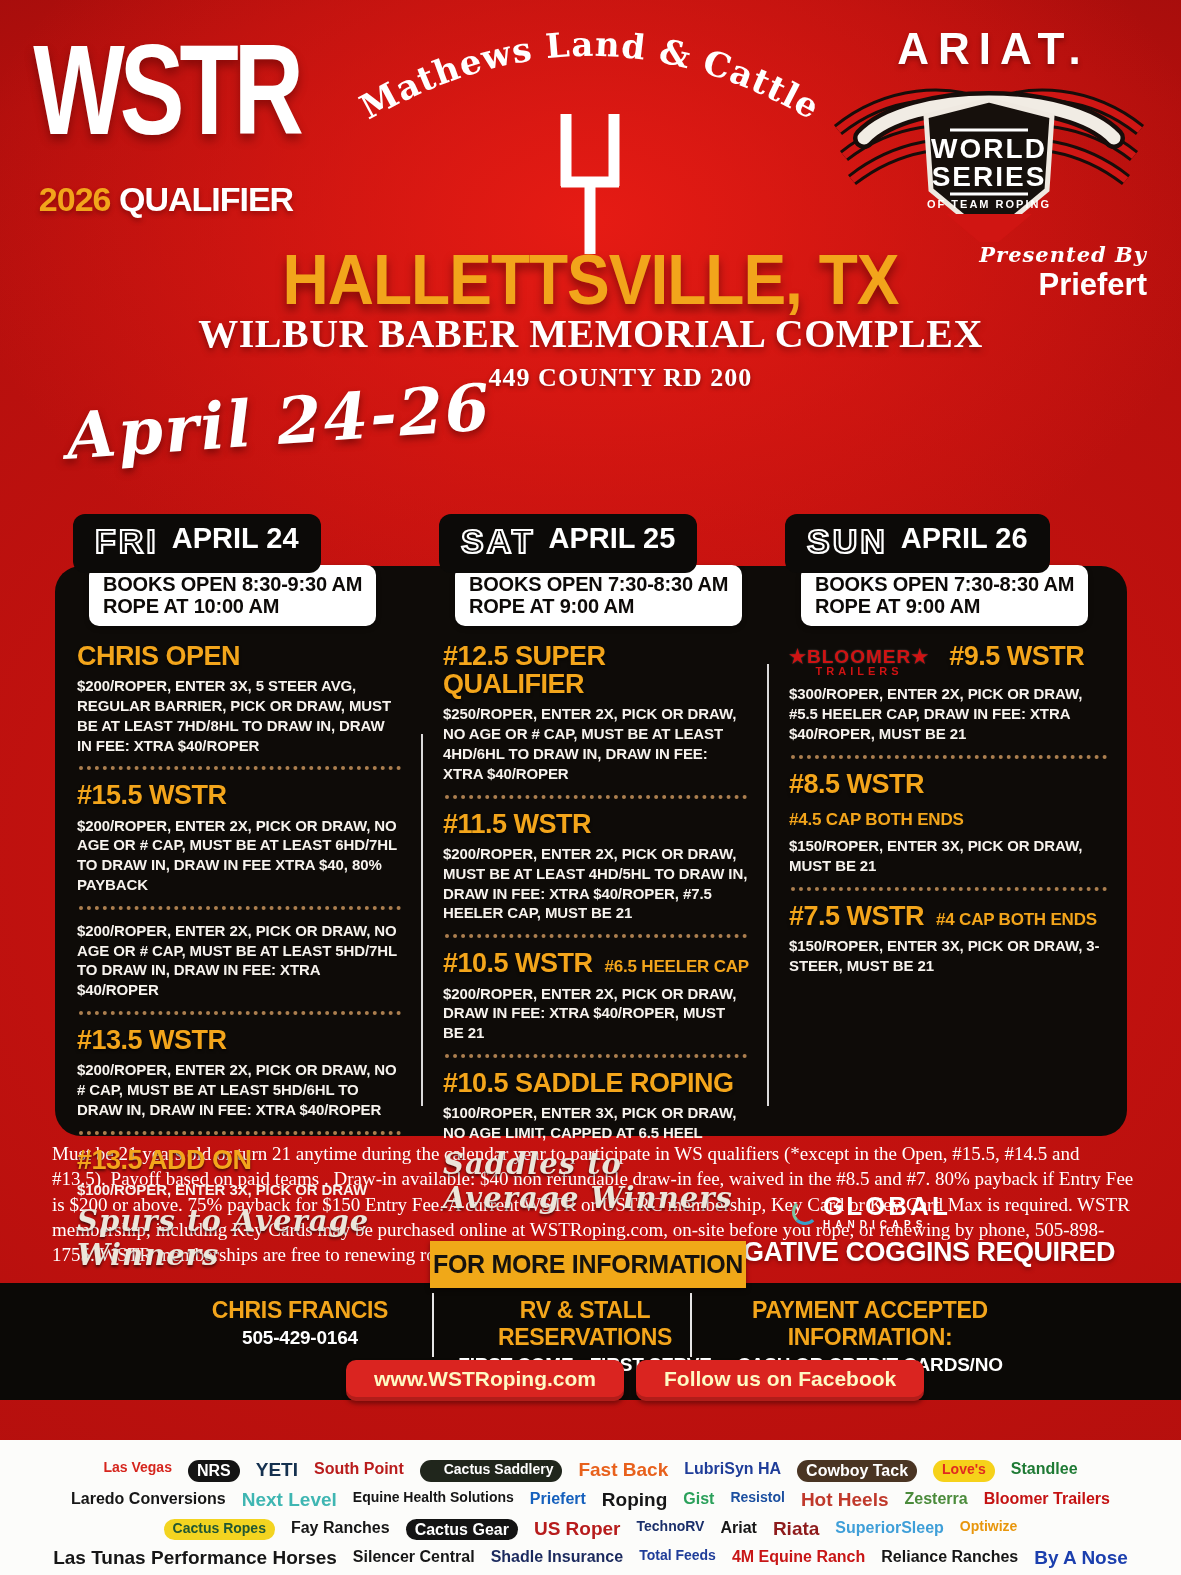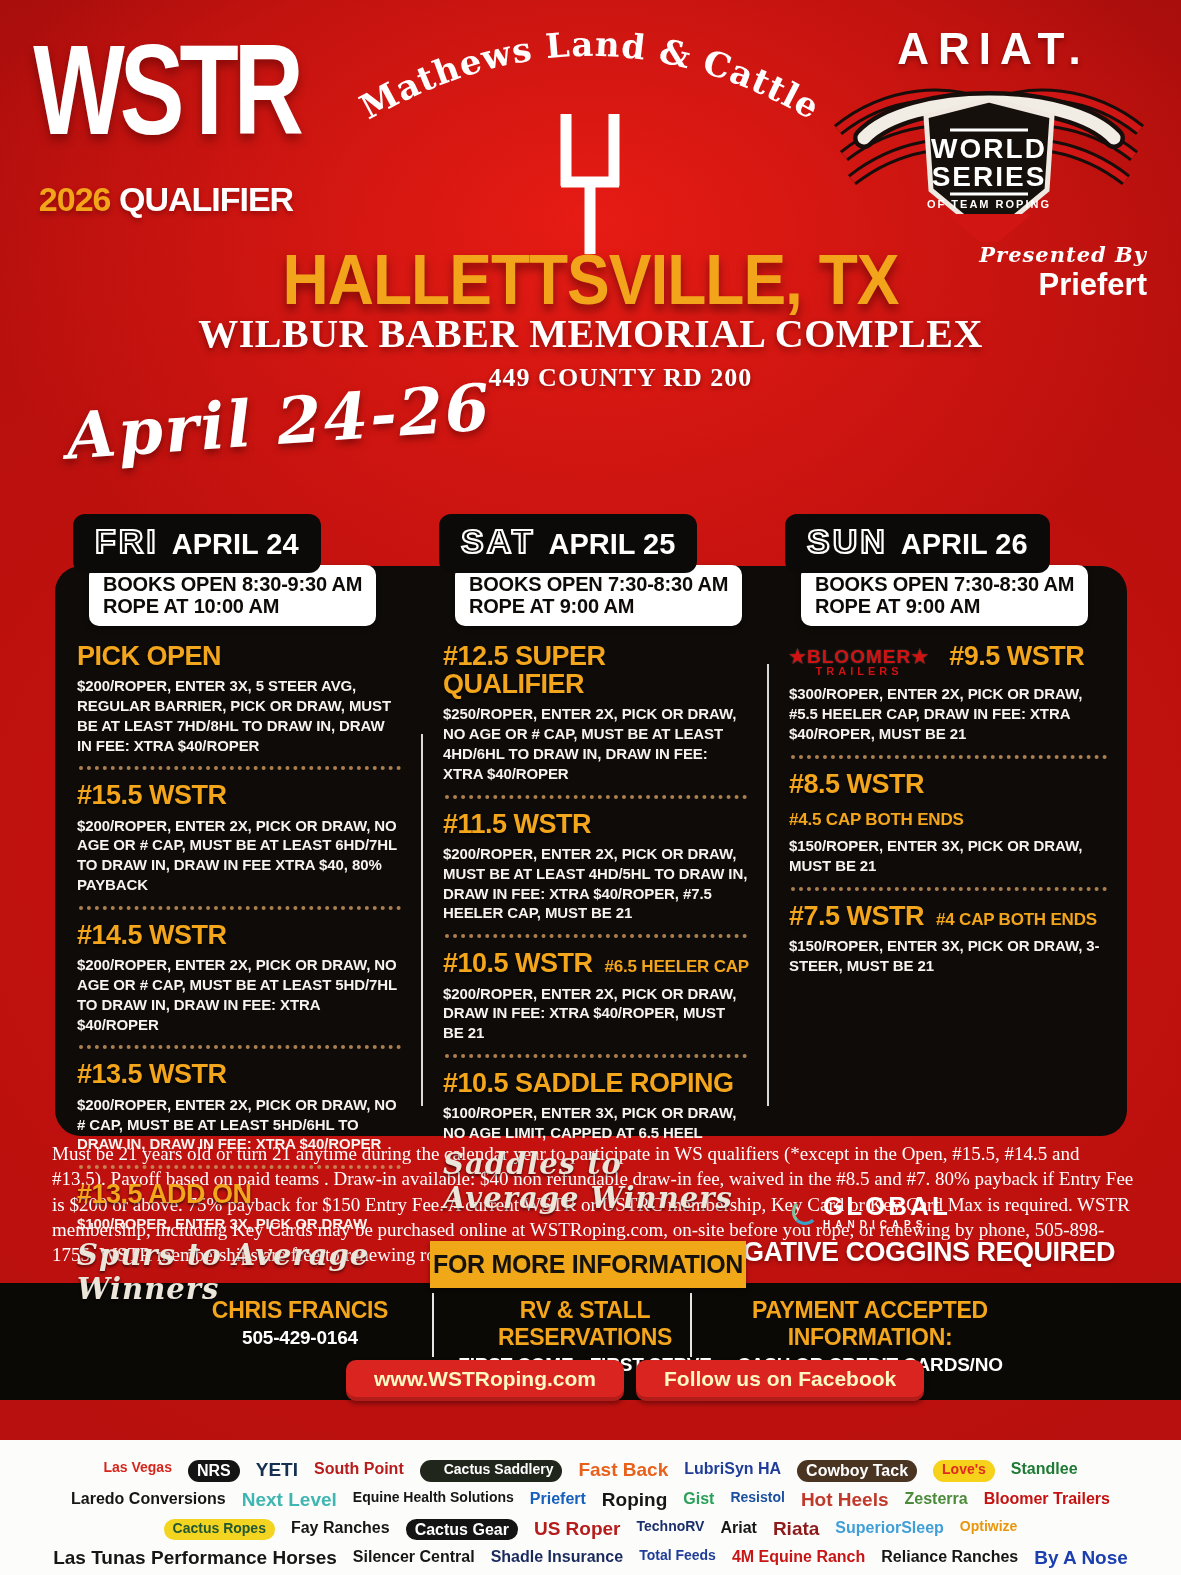--- a/index.html
+++ b/index.html
@@ -42,21 +42,21 @@
         font-style:italic; font-weight:700; font-size:64px; letter-spacing:2px;
         transform:rotate(-4deg); text-shadow:0 4px 7px rgba(60,0,0,.5);}
   
   .schedule{position:absolute; left:55px; top:514px; width:1072px; height:622px;}
   .sched-bg{position:absolute; left:0; right:0; top:52px; bottom:0; background:#0e0b08; border-radius:26px;}
   .vline{position:absolute; width:2px; background:rgba(255,255,255,.85);}
   .vline-1{left:366px; top:220px; bottom:30px;}
   .vline-2{left:712px; top:150px; bottom:30px;}
   .col{position:absolute; top:0; height:100%;}
   .col-0{left:0; width:366px;} .col-1{left:366px; width:346px;} .col-2{left:712px; width:360px;}
-  .day-pill{display:inline-flex; align-items:flex-end; gap:13px; background:#0c0a08; border-radius:12px;
+  .day-pill{display:inline-flex; align-items:flex-start; gap:13px; background:#0c0a08; border-radius:12px;
         padding:8px 22px 12px; margin-left:18px; position:relative; z-index:3;}
   .day-outline{font-size:34px; font-weight:900; letter-spacing:3px; color:transparent;
         -webkit-text-stroke:2.2px #ffffff;}
   @supports not ((-webkit-text-stroke:1px #fff)){ .day-outline{color:#fff;} }
   .day-date{font-size:29px; font-weight:800; color:#fff; letter-spacing:0;}
   .time-box{position:relative; z-index:2; background:#fff; border-radius:10px; padding:8px 14px;
         margin:-8px 0 0 34px; width:max-content; max-width:90%; box-shadow:0 2px 5px rgba(0,0,0,.35);}
   .tb-line{font-size:20px; font-weight:900; color:#0d0a08; letter-spacing:-0.2px; line-height:1.12;}
   .events{position:relative; z-index:1; padding:16px 18px 0 22px;}
   .event-head{display:flex; align-items:baseline; gap:12px; flex-wrap:wrap;}
@@ -199,36 +199,33 @@
         <span class="day-outline">FRI</span>
         <span class="day-date">APRIL 24</span>
       </div>
       <div class="time-box">
         <div class="tb-line">BOOKS OPEN 8:30-9:30 AM</div>
         <div class="tb-line">ROPE AT 10:00 AM</div>
       </div>
       <div class="events">
         <div class="event">
           <div class="event-head">
-              <span class="event-title">PICK OPEN</span>
+              <span class="event-title">CHRIS OPEN</span>
             </div>
           <div class="event-desc">$200/ROPER, ENTER 3X, 5 STEER AVG, REGULAR BARRIER, PICK OR DRAW, MUST BE AT LEAST 7HD/8HL TO DRAW IN, DRAW IN FEE: XTRA $40/ROPER</div>
         </div>
         <div class="dots"></div>
         <div class="event">
           <div class="event-head">
               <span class="event-title">#15.5 WSTR</span>
             </div>
           <div class="event-desc">$200/ROPER, ENTER 2X, PICK OR DRAW, NO AGE OR # CAP, MUST BE AT LEAST 6HD/7HL TO DRAW IN, DRAW IN FEE XTRA $40, 80% PAYBACK</div>
         </div>
         <div class="dots"></div>
         <div class="event">
-          <div class="event-head">
-              <span class="event-title">#14.5 WSTR</span>
-            </div>
           <div class="event-desc">$200/ROPER, ENTER 2X, PICK OR DRAW, NO AGE OR # CAP, MUST BE AT LEAST 5HD/7HL TO DRAW IN, DRAW IN FEE: XTRA $40/ROPER</div>
         </div>
         <div class="dots"></div>
         <div class="event">
           <div class="event-head">
               <span class="event-title">#13.5 WSTR</span>
             </div>
           <div class="event-desc">$200/ROPER, ENTER 2X, PICK OR DRAW, NO # CAP, MUST BE AT LEAST 5HD/6HL TO DRAW IN, DRAW IN FEE: XTRA $40/ROPER</div>
         </div>
         <div class="dots"></div>

